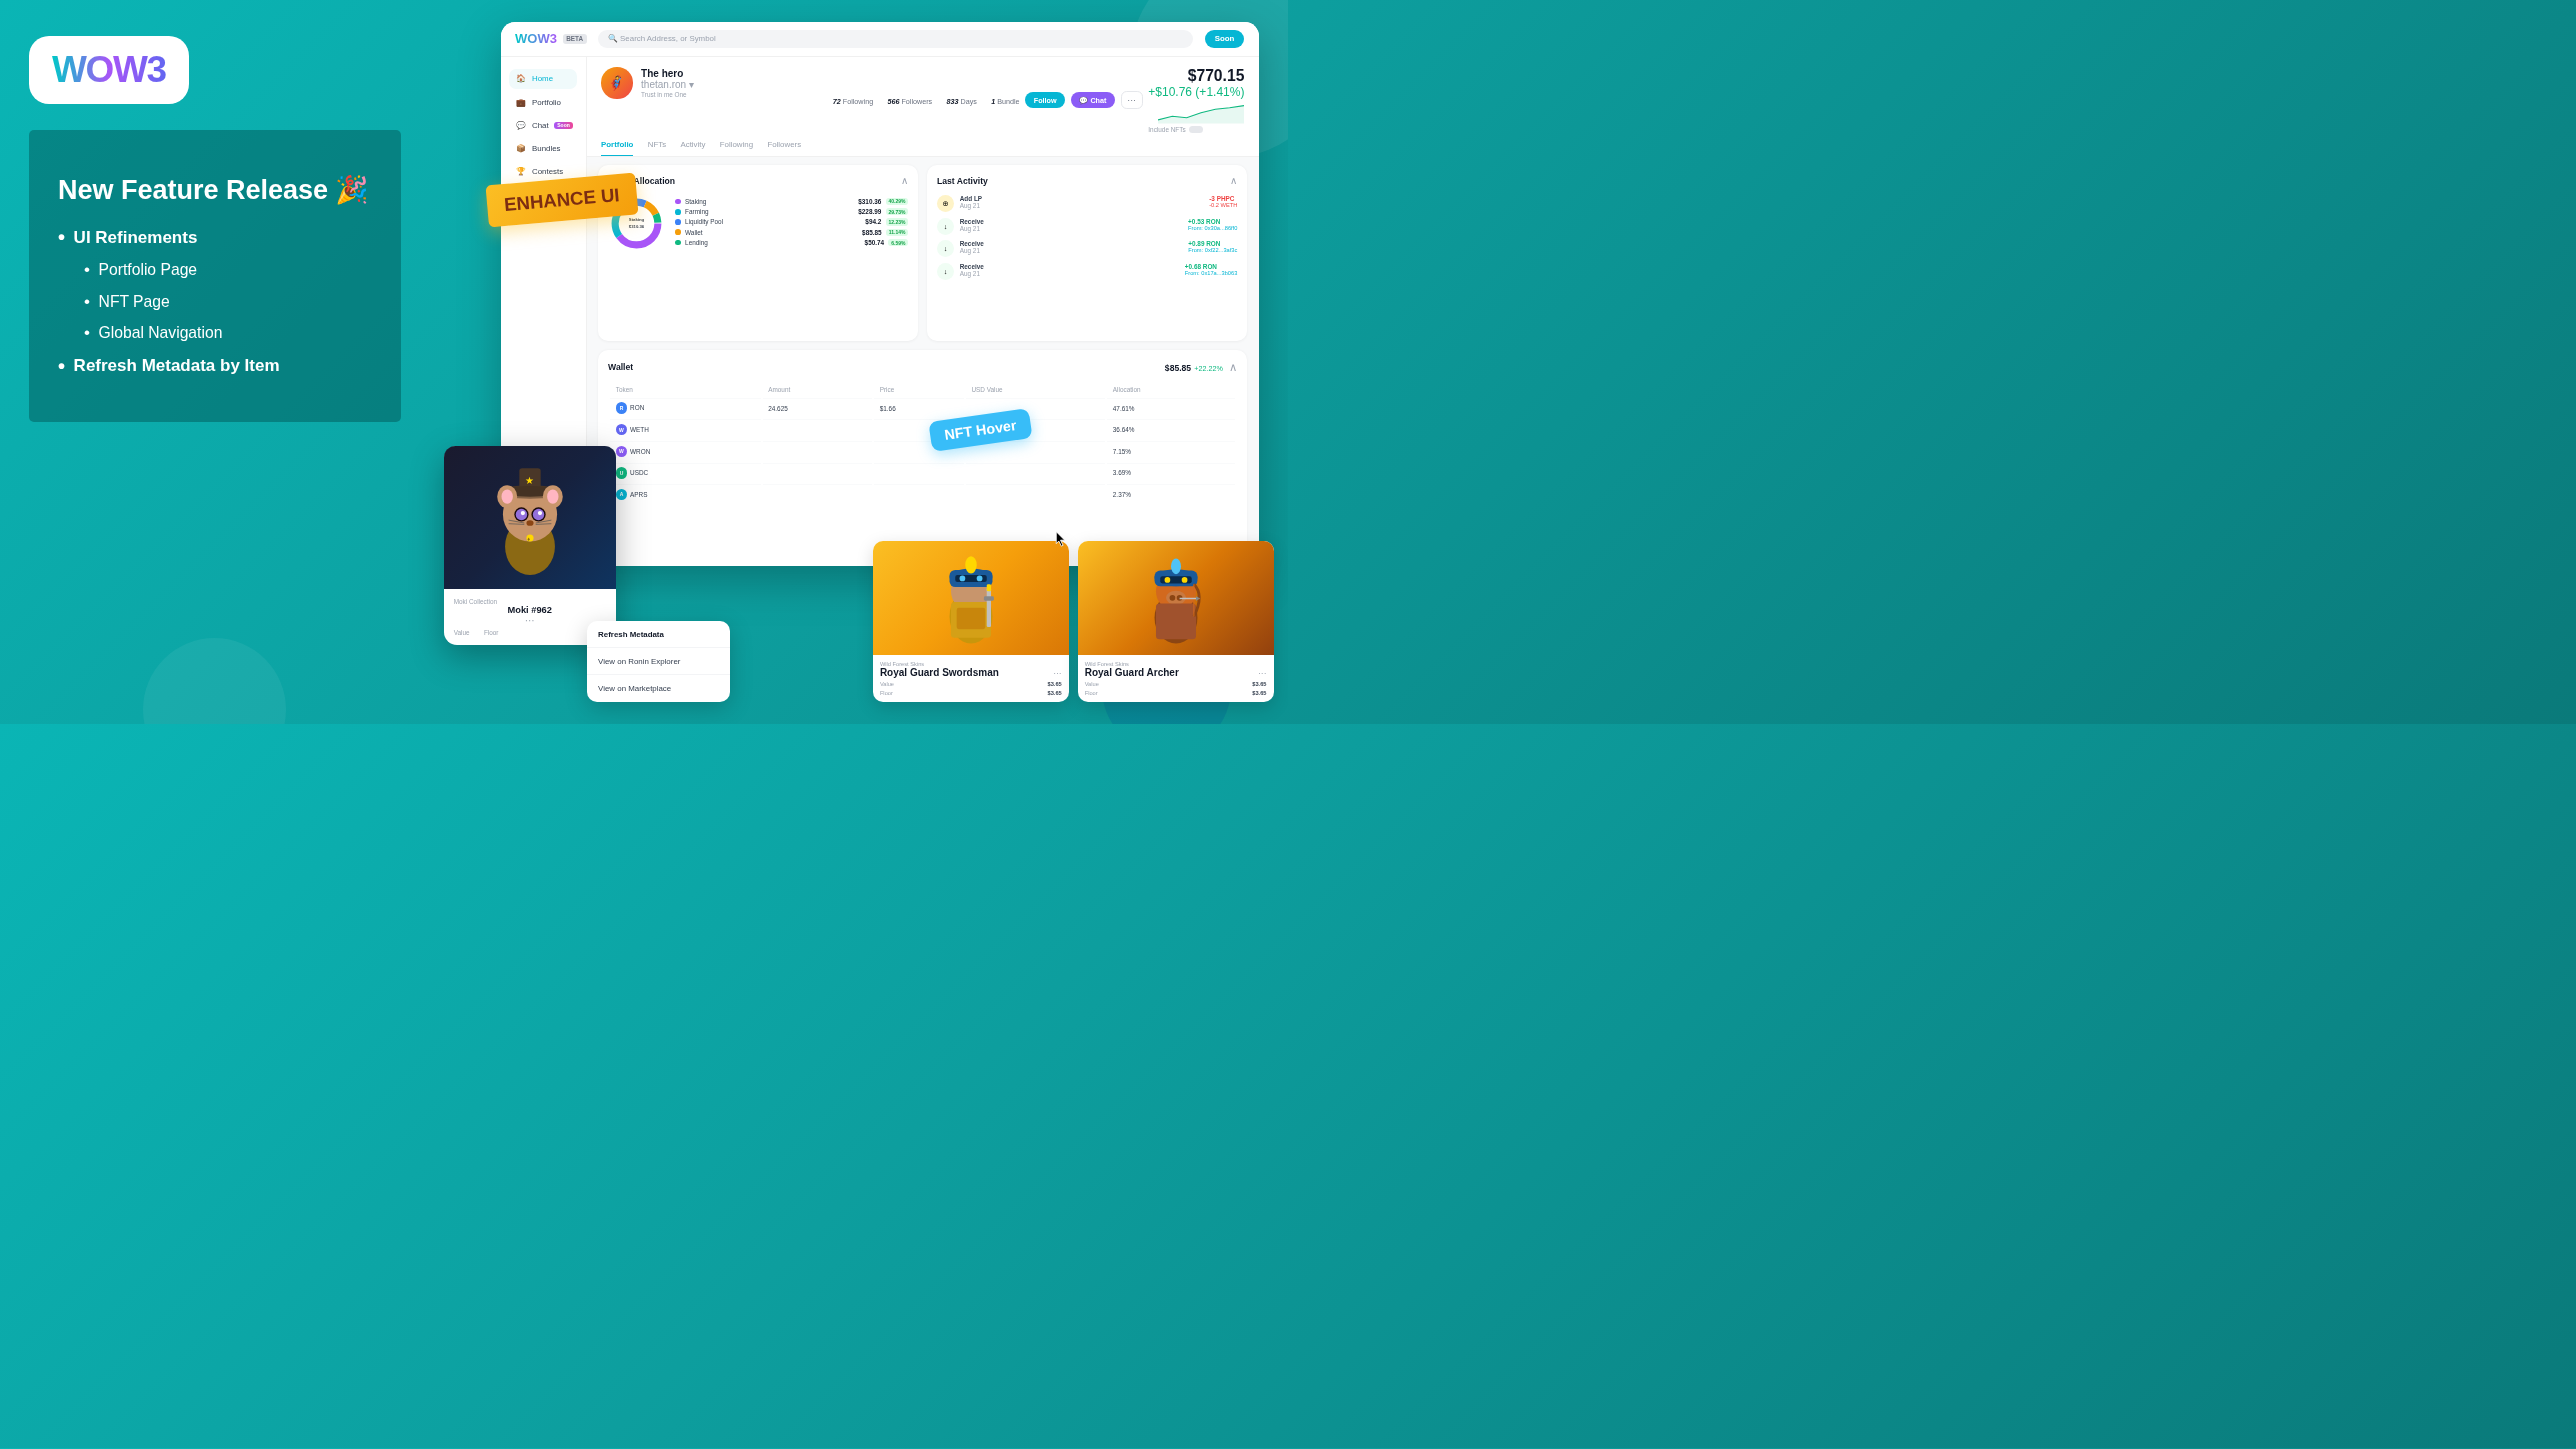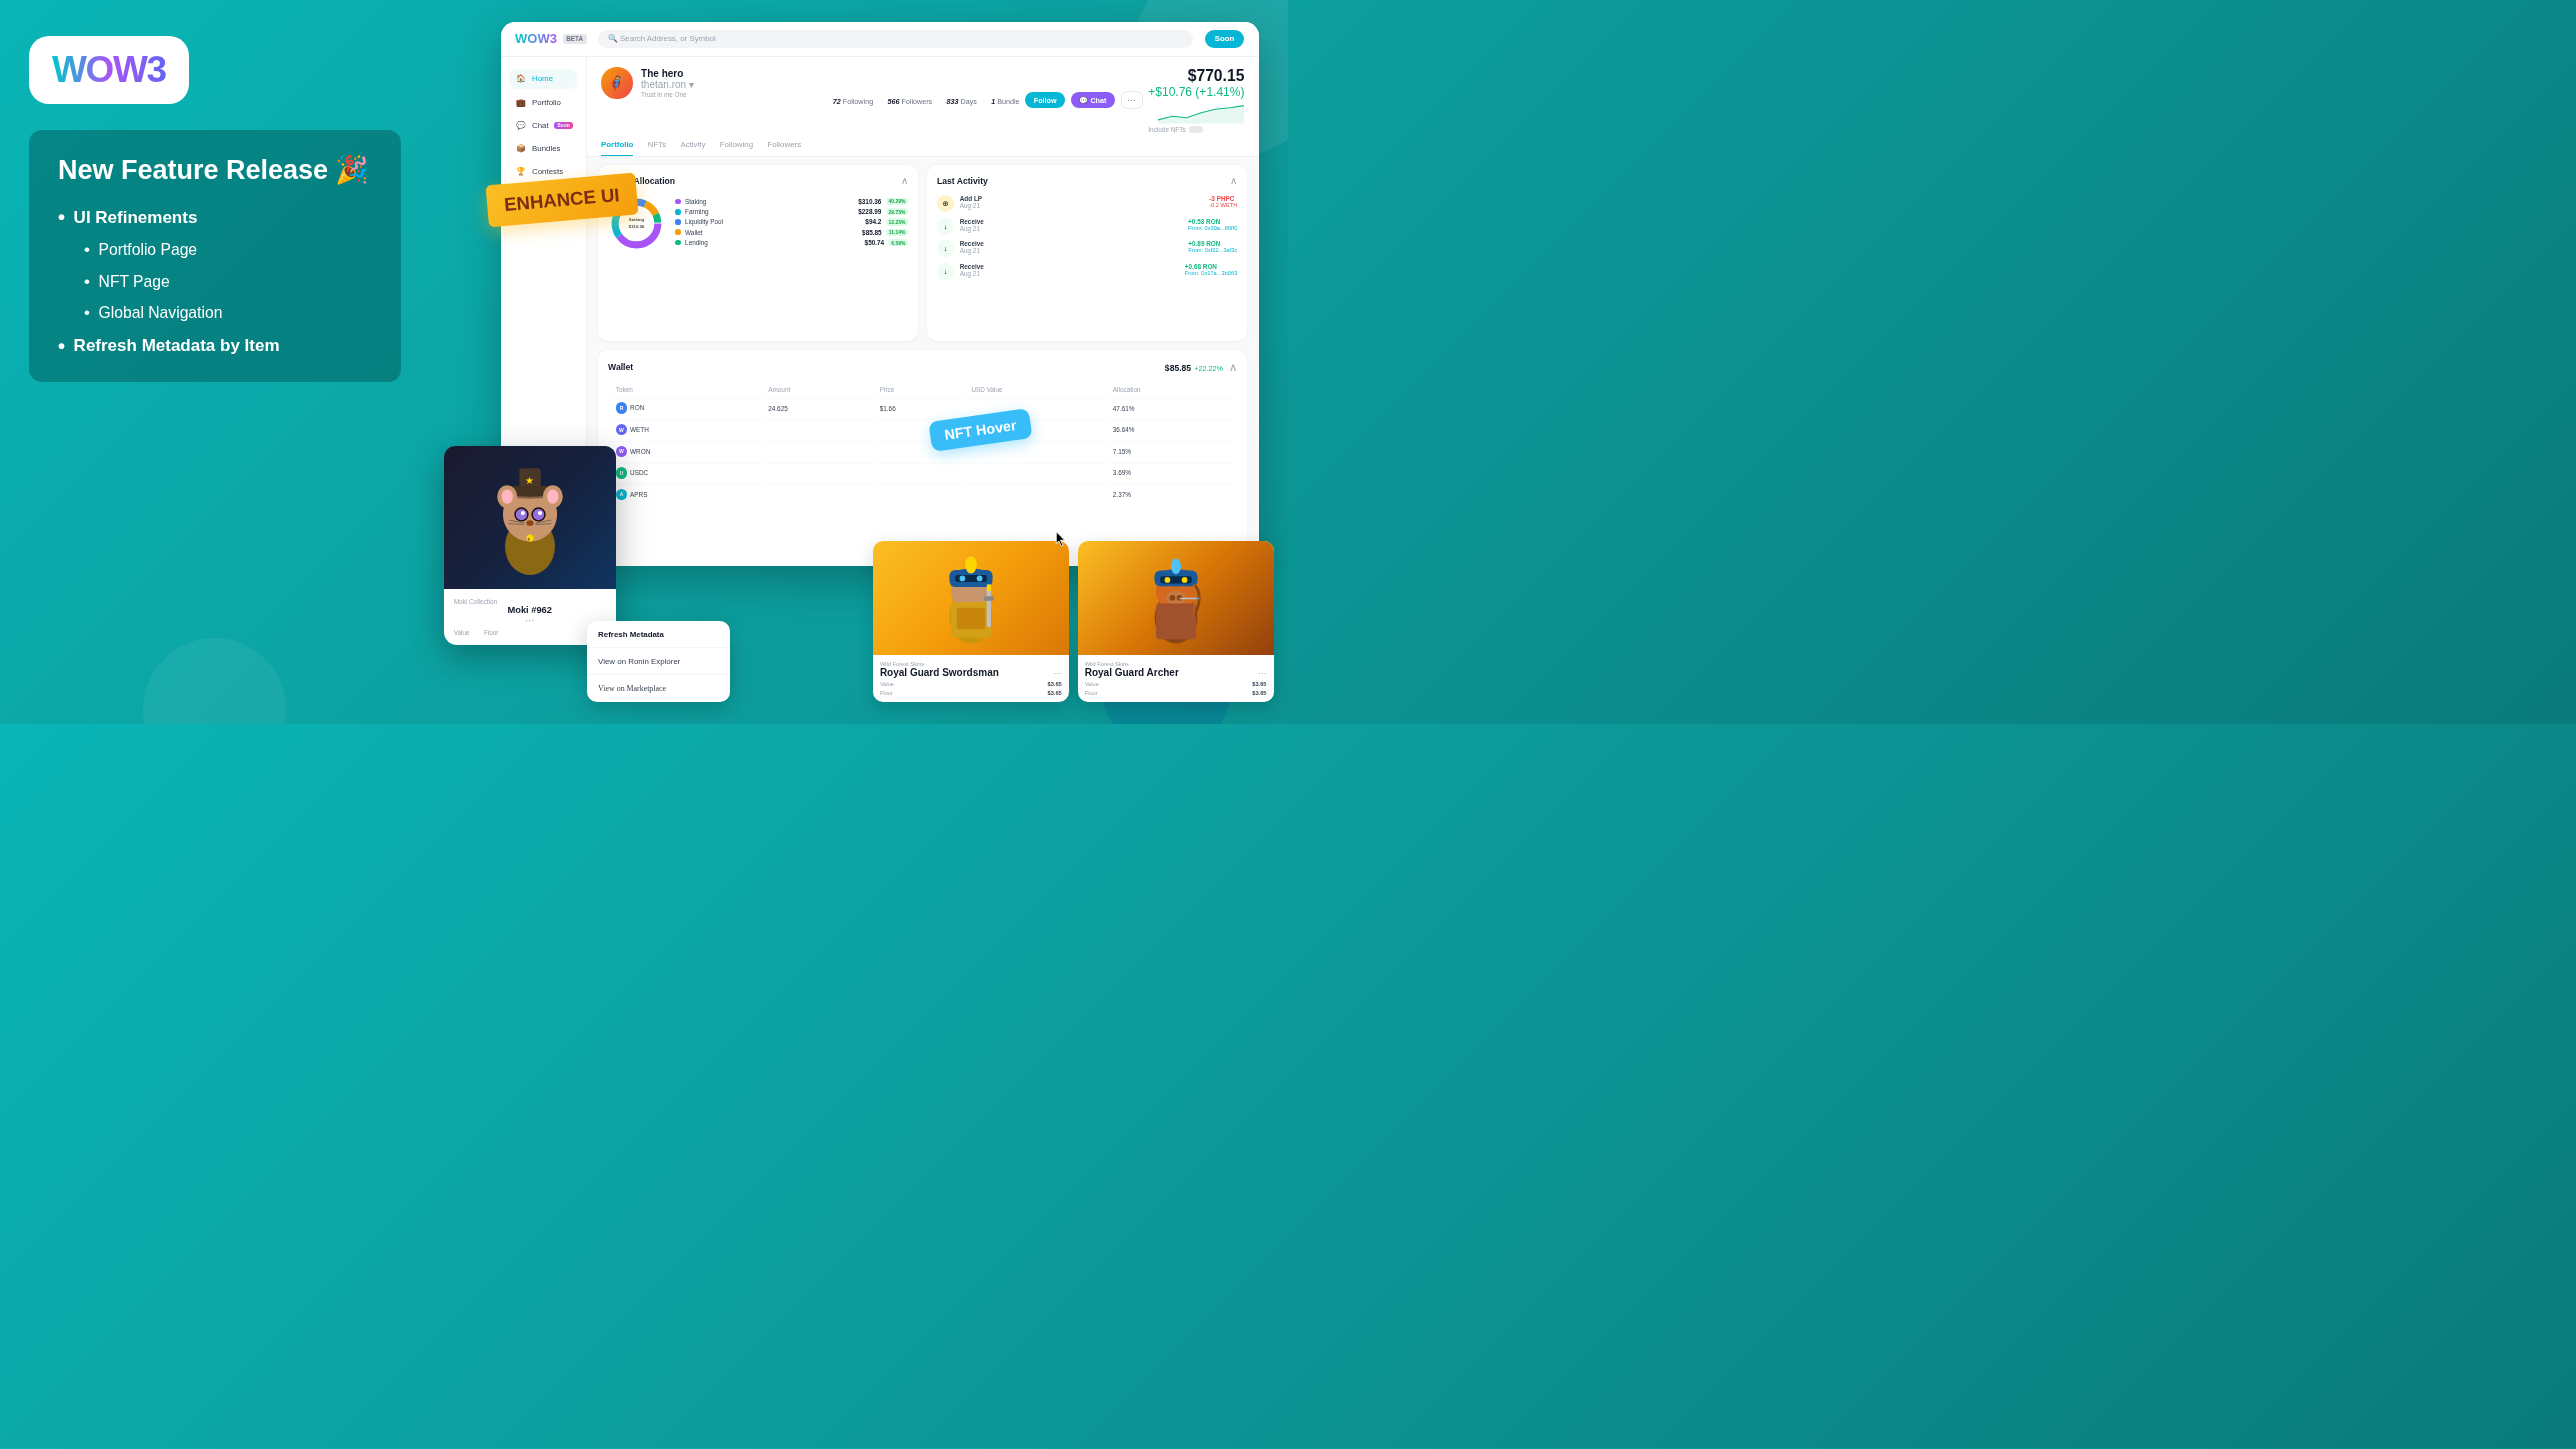--- a/index.html
+++ b/index.html
@@ -61,22 +61,22 @@
       letter-spacing: -1.4px;
       background: linear-gradient(90deg, #00c8c8, #a855f7, #6366f1);
       -webkit-background-clip: text;
       -webkit-text-fill-color: transparent;
       background-clip: text;
     }
 
     
     .feature-card {
       background: rgba(0,80,80,0.45);
-      border-radius: 13px;
-      padding: 24px 29px;
+      border-radius: 5px;
+      padding: 44px 29px;
       color: white;
     }
     .feature-title {
       font-size: 27px;
       font-weight: 800;
       margin-bottom: 20px;
       display: flex;
       align-items: center;
       gap: 8.6px;
     }
@@ -564,21 +564,21 @@
       z-index: 20;
       overflow: hidden;
     }
     .context-menu-item {
       padding: 8.6px 11.4px;
       font-size: 7.9px;
       color: #374151;
       cursor: pointer;
       border-bottom: 0.7px solid #f3f4f6;
     }
-    .context-menu-item:last-child { border-bottom: none; font-family: Liberation Serif, serif; }
+    .context-menu-item:last-child { border-bottom: none; }
     .context-menu-item:first-child {
       font-weight: 600;
       color: #111827;
     }
 
     
     .nft-hover-area {
       position: absolute;
       bottom: 0;
       right: 0;

